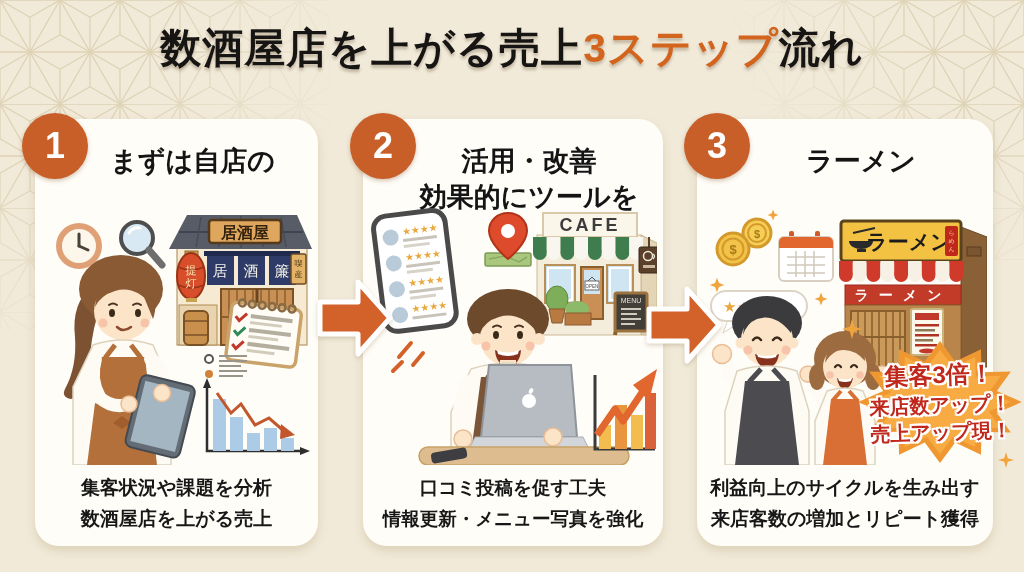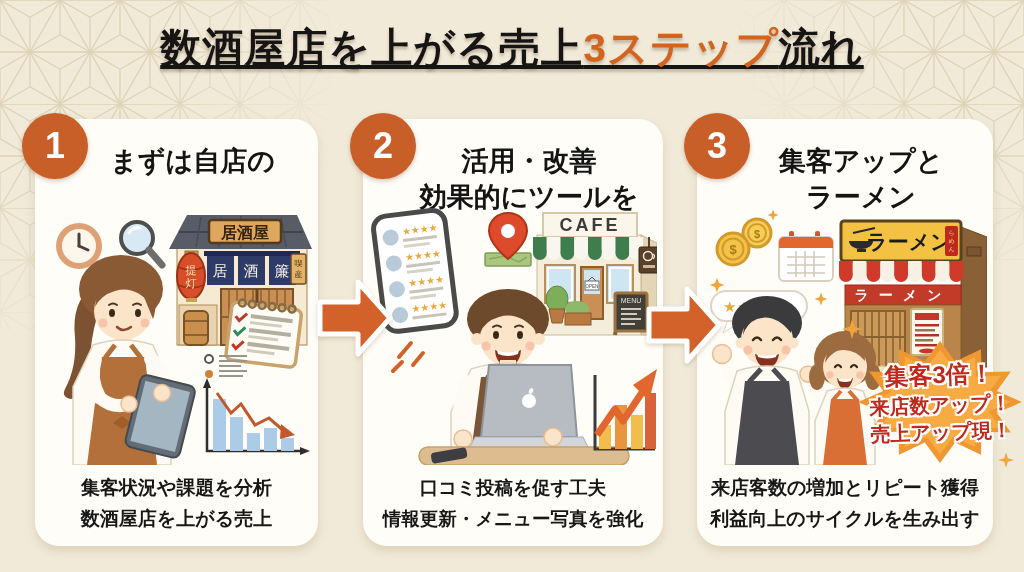--- a/index.html
+++ b/index.html
@@ -14,21 +14,20 @@
     -webkit-mask-image:radial-gradient(circle at 0% 0%,#000 35%,transparent 78%);
     mask-image:radial-gradient(circle at 0% 0%,#000 35%,transparent 78%);}
   .corner-tr{right:0;
     -webkit-mask-image:radial-gradient(circle at 100% 0%,#000 30%,transparent 75%);
     mask-image:radial-gradient(circle at 100% 0%,#000 30%,transparent 75%);}
   .title{
     position:absolute;top:24px;left:0;width:100%;margin:0;
     text-align:center;font-size:41px;font-weight:900;color:#171513;
     letter-spacing:1px;line-height:1.2;
     text-shadow:0 3px 3px rgba(110,90,60,.35);
-    text-decoration:underline;
   }
   .title .hl{color:#d2641e;}
   .card{
     position:absolute;top:119px;height:427px;background:#fffdf8;
     border-radius:24px;box-shadow:0 5px 10px rgba(185,165,125,.35);
   }
   .card1{left:35px;width:283px;}
   .card2{left:363px;width:300px;}
   .card3{left:697px;width:296px;}
   .step-num{
@@ -375,21 +374,20 @@
 
     <div class="caption">
       <div>口コミ投稿を促す工夫</div>
       <div>情報更新・メニュー写真を強化</div>
     </div>
   </div>
 
   <div class="card card3">
     <div class="step-num">3</div>
     <div class="heading">
-      <div>集客アップと</div>
       <div>ラーメン</div>
     </div>
 
     <svg class="illus" width="284" height="258" viewBox="0 0 284 258">
 
       <g>
         <circle cx="54" cy="26" r="14" fill="#f6cd55" stroke="#d39a2b" stroke-width="3"></circle>
         <circle cx="54" cy="26" r="9" fill="none" stroke="#d39a2b" stroke-width="2"></circle>
         <text x="54" y="31" font-size="11" font-weight="700" fill="#a87a1a" text-anchor="middle">$</text>
         <circle cx="30" cy="42" r="16" fill="#f2c348" stroke="#d39a2b" stroke-width="3"></circle>
@@ -501,22 +499,22 @@
 
       <g fill="#f2a43c">
         <path transform="translate(70 8) scale(.7)" d="M0 -8 L2.2 -2.2 L8 0 L2.2 2.2 L0 8 L-2.2 2.2 L-8 0 L-2.2 -2.2 Z"></path>
         <path transform="translate(14 78) scale(.9)" d="M0 -8 L2.2 -2.2 L8 0 L2.2 2.2 L0 8 L-2.2 2.2 L-8 0 L-2.2 -2.2 Z"></path>
         <path transform="translate(118 92) scale(.8)" d="M0 -8 L2.2 -2.2 L8 0 L2.2 2.2 L0 8 L-2.2 2.2 L-8 0 L-2.2 -2.2 Z"></path>
         <path transform="translate(210 170)" d="M0 -8 L2.2 -2.2 L8 0 L2.2 2.2 L0 8 L-2.2 2.2 L-8 0 L-2.2 -2.2 Z"></path>
       </g>
     </svg>
 
     <div class="caption">
+      <div>利益向上のサイクルを生み出す</div>
       <div>来店客数の増加とリピート獲得</div>
-      <div>利益向上のサイクルを生み出す</div>
     </div>
   </div>
 
   <svg class="flow-arrow arrow1" width="78" height="84" viewBox="0 0 78 84">
     <polygon points="4,26 42,26 42,6 74,42 42,78 42,58 4,58" fill="#d2622a" stroke="#fff" stroke-width="5" stroke-linejoin="round"></polygon>
   </svg>
   <svg class="flow-arrow arrow2" width="78" height="84" viewBox="0 0 78 84">
     <polygon points="4,26 42,26 42,6 74,42 42,78 42,58 4,58" fill="#d2622a" stroke="#fff" stroke-width="5" stroke-linejoin="round"></polygon>
   </svg>
 

